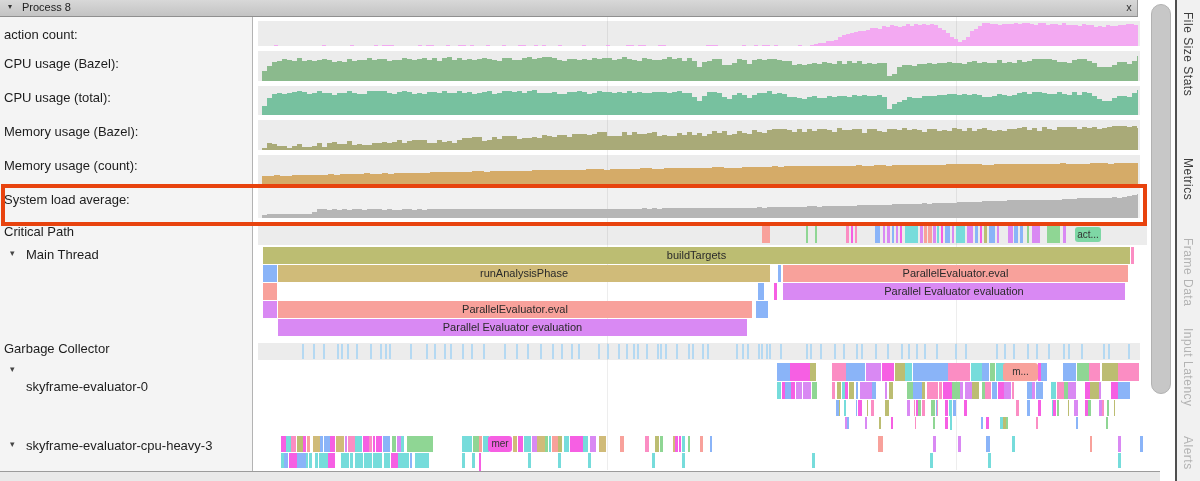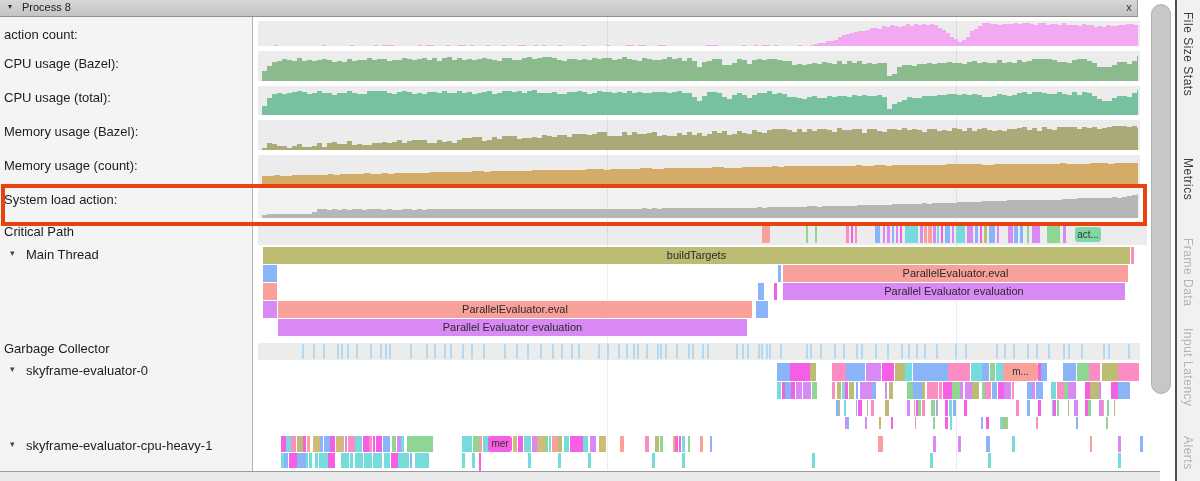--- a/index.html
+++ b/index.html
@@ -97,20 +97,21 @@
       <div class="blk" style="left: 1014px; top: 226px; width: 4px; height: 17px; background: rgb(138, 180, 248);"></div>
       <div class="blk" style="left: 1020px; top: 226px; width: 3px; height: 17px; background: rgb(138, 180, 248);"></div>
       <div class="blk" style="left: 1027px; top: 226px; width: 2px; height: 17px; background: rgb(143, 214, 148);"></div>
       <div class="blk" style="left: 1032px; top: 226px; width: 8px; height: 17px; background: rgb(217, 137, 243);"></div>
       <div class="blk" style="left: 1047px; top: 226px; width: 13px; height: 17px; background: rgb(143, 214, 148);"></div>
       <div class="blk" style="left: 1063px; top: 226px; width: 3px; height: 17px; background: rgb(217, 137, 243);"></div>
       <div class="badge" style="left: 1075px; top: 227px; width: 26px; height: 15px; line-height: 15px; background: rgb(126, 215, 165);">act...</div>
       <div class="tracebar" style="left: 263px; top: 247px; width: 867px; height: 17px; background: rgb(188, 189, 114);">buildTargets</div>
       <div class="tracebar" style="left: 1131px; top: 247px; width: 3px; height: 17px; background: rgb(251, 141, 195);"></div>
       <div class="tracebar" style="left: 263px; top: 265px; width: 14px; height: 17px; background: rgb(138, 180, 248);"></div>
+      <div class="tracebar" style="left: 278px; top: 265px; width: 492px; height: 17px; background: rgb(208, 187, 121);">runAnalysisPhase</div>
       <div class="tracebar" style="left: 778px; top: 265px; width: 3px; height: 17px; background: rgb(138, 180, 248);"></div>
       <div class="tracebar" style="left: 783px; top: 265px; width: 345px; height: 17px; background: rgb(248, 161, 155);">ParallelEvaluator.eval</div>
       <div class="tracebar" style="left: 263px; top: 283px; width: 14px; height: 17px; background: rgb(248, 161, 155);"></div>
       <div class="tracebar" style="left: 758px; top: 283px; width: 6px; height: 17px; background: rgb(138, 180, 248);"></div>
       <div class="tracebar" style="left: 774px; top: 283px; width: 3px; height: 17px; background: rgb(246, 95, 227);"></div>
       <div class="tracebar" style="left: 783px; top: 283px; width: 342px; height: 17px; background: rgb(217, 137, 243);">Parallel Evaluator evaluation</div>
       <div class="tracebar" style="left: 263px; top: 301px; width: 14px; height: 17px; background: rgb(217, 137, 243);"></div>
       <div class="tracebar" style="left: 278px; top: 301px; width: 474px; height: 17px; background: rgb(248, 161, 155);">ParallelEvaluator.eval</div>
       <div class="tracebar" style="left: 756px; top: 301px; width: 12px; height: 17px; background: rgb(138, 180, 248);"></div>
       <div class="tracebar" style="left: 278px; top: 319px; width: 469px; height: 17px; background: rgb(217, 137, 243);">Parallel Evaluator evaluation</div>
@@ -421,29 +422,29 @@
     <span class="title">Process 8</span>
     <span class="close">x</span>
   </div>
 
   <div id="labels" class="labels-col">
       <div class="rowlabel" style="top: 10px;">action count:</div>
       <div class="rowlabel" style="top: 39px;">CPU usage (Bazel):</div>
       <div class="rowlabel" style="top: 73px;">CPU usage (total):</div>
       <div class="rowlabel" style="top: 107px;">Memory usage (Bazel):</div>
       <div class="rowlabel" style="top: 141px;">Memory usage (count):</div>
-      <div class="rowlabel" style="top: 175px;">System load action:</div>
+      <div class="rowlabel" style="top: 175px;">System load average:</div>
       <div class="rowlabel" style="top: 207px;">Critical Path</div>
       <div class="rowtri" style="top: 231px;">▾</div>
       <div class="rowlabel indent" style="top: 230px;">Main Thread</div>
       <div class="rowlabel" style="top: 324px;">Garbage Collector</div>
       <div class="rowtri" style="top: 347px;">▾</div>
-      <div class="rowlabel indent" style="top: 346px;">skyframe-evaluator-0</div>
+      <div class="rowlabel indent" style="top: 362px;">skyframe-evaluator-0</div>
       <div class="rowtri" style="top: 422px;">▾</div>
-      <div class="rowlabel indent" style="top: 421px;">skyframe-evaluator-cpu-heavy-1</div>
+      <div class="rowlabel indent" style="top: 421px;">skyframe-evaluator-cpu-heavy-3</div>
     </div>
 
   <div class="highlight"></div>
   <div class="hscroll"></div>
   <div class="vthumb"></div>
   <div class="side-divider"></div>
   <div id="sidebar" class="sidebar">
       <div class="sidetab active" style="top: 12px;">File Size Stats</div>
       <div class="sidetab active" style="top: 158px;">Metrics</div>
       <div class="sidetab inactive" style="top: 238px;">Frame Data</div>

